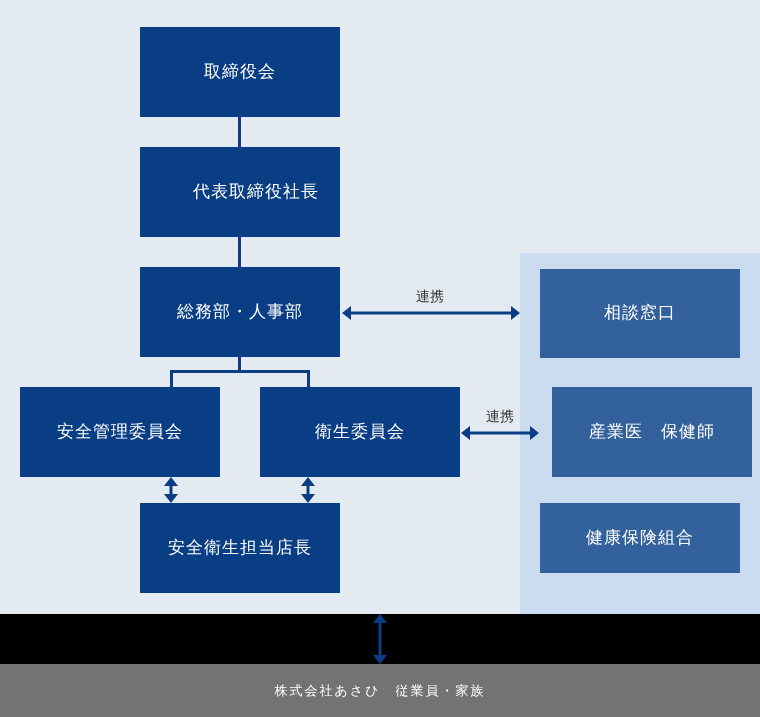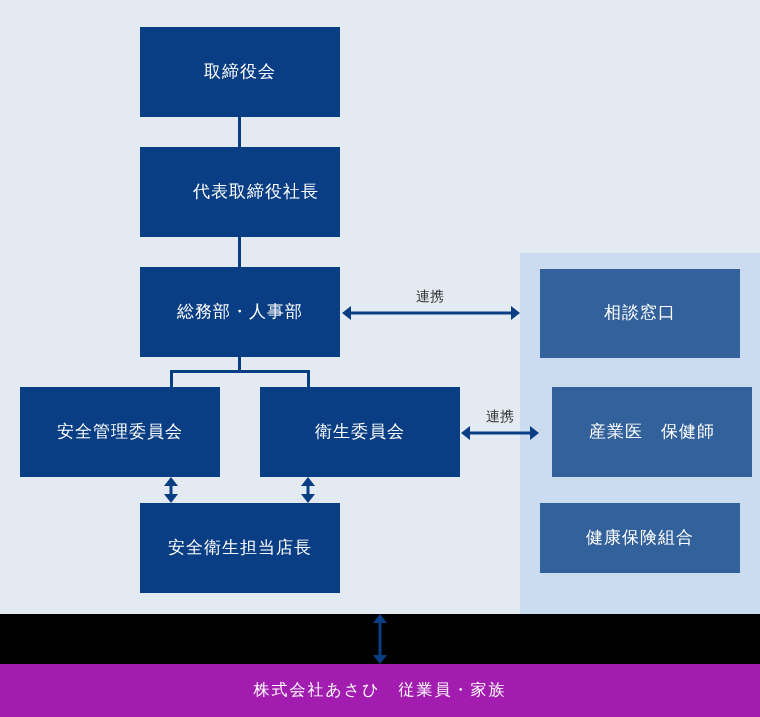--- a/index.html
+++ b/index.html
@@ -114,26 +114,26 @@
   .black-band {
     position: absolute;
     left: 0; top: 614px;
     width: 760px; height: 50px;
     background: #000000;
   }
   .footer-bar {
     position: absolute;
     left: 0; top: 664px;
     width: 760px; height: 53px;
-    background: #a21caf;
+    background: #737373;
     color: #ffffff;
     display: flex;
     align-items: center;
     justify-content: center;
-    font-size: 16px;
+    font-size: 13px;
     letter-spacing: 2px;
   }
 </style>
 </head>
 <body>
 
 <div class="stage">
 
   <div class="external-panel"></div>
 

